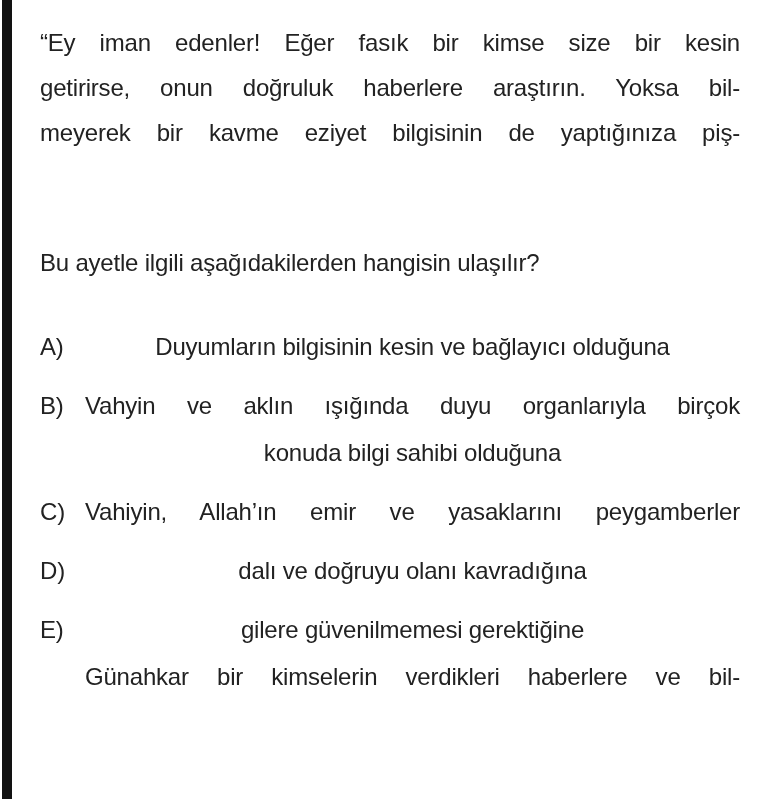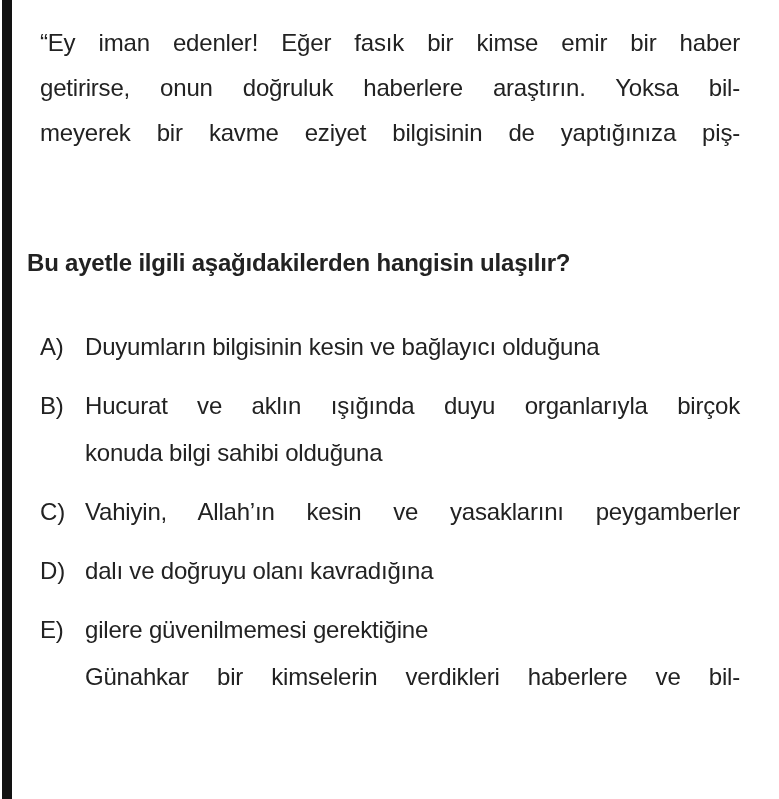--- a/index.html
+++ b/index.html
@@ -37,24 +37,24 @@
     white-space: nowrap;
   }
   .jline {
     white-space: normal !important;
     text-align: justify;
     text-align-last: justify;
   }
   .question {
     position: absolute;
     top: 240px;
-    left: 27px;
+    left: 40px;
     width: 700px;
     font-size: 24px;
-    font-weight: bold;
+    font-weight: normal;
     letter-spacing: -0.2px;
     line-height: 45px;
   }
   .options {
     position: absolute;
     top: 323px;
     left: 40px;
     width: 700px;
     font-size: 24px;
     letter-spacing: -0.2px;
@@ -67,58 +67,59 @@
     flex: 0 0 45px;
     line-height: 47px;
   }
   .opt-text {
     flex: 1 1 auto;
     min-width: 0;
   }
   .opt-line {
     line-height: 47px;
     white-space: nowrap;
+    text-align: center;
   }
 </style>
 </head>
 <body>
 
 <div class="page">
 
   <div class="edge-bar"></div>
 
   <div class="passage">
-    <div class="pline jline">“Ey iman edenler! Eğer fasık bir kimse emir bir haber</div>
+    <div class="pline jline">“Ey iman edenler! Eğer fasık bir kimse size bir kesin</div>
     <div class="pline jline">getirirse, onun doğruluk haberlere araştırın. Yoksa bil-</div>
     <div class="pline jline">meyerek bir kavme eziyet bilgisinin de yaptığınıza piş-</div>
   </div>
 
   <div class="question">Bu ayetle ilgili aşağıdakilerden hangisin ulaşılır?</div>
 
   <div class="options">
 
     <div class="option">
       <div class="opt-label">A)</div>
       <div class="opt-text">
         <div class="opt-line">Duyumların bilgisinin kesin ve bağlayıcı olduğuna</div>
       </div>
     </div>
 
     <div class="option">
       <div class="opt-label">B)</div>
       <div class="opt-text">
-        <div class="opt-line jline">Hucurat ve aklın ışığında duyu organlarıyla birçok</div>
+        <div class="opt-line jline">Vahyin ve aklın ışığında duyu organlarıyla birçok</div>
         <div class="opt-line">konuda bilgi sahibi olduğuna</div>
       </div>
     </div>
 
     <div class="option">
       <div class="opt-label">C)</div>
       <div class="opt-text">
-        <div class="opt-line jline">Vahiyin, Allah’ın kesin ve yasaklarını peygamberler</div>
+        <div class="opt-line jline">Vahiyin, Allah’ın emir ve yasaklarını peygamberler</div>
       </div>
     </div>
 
     <div class="option">
       <div class="opt-label">D)</div>
       <div class="opt-text">
         <div class="opt-line">dalı ve doğruyu olanı kavradığına</div>
       </div>
     </div>
 

